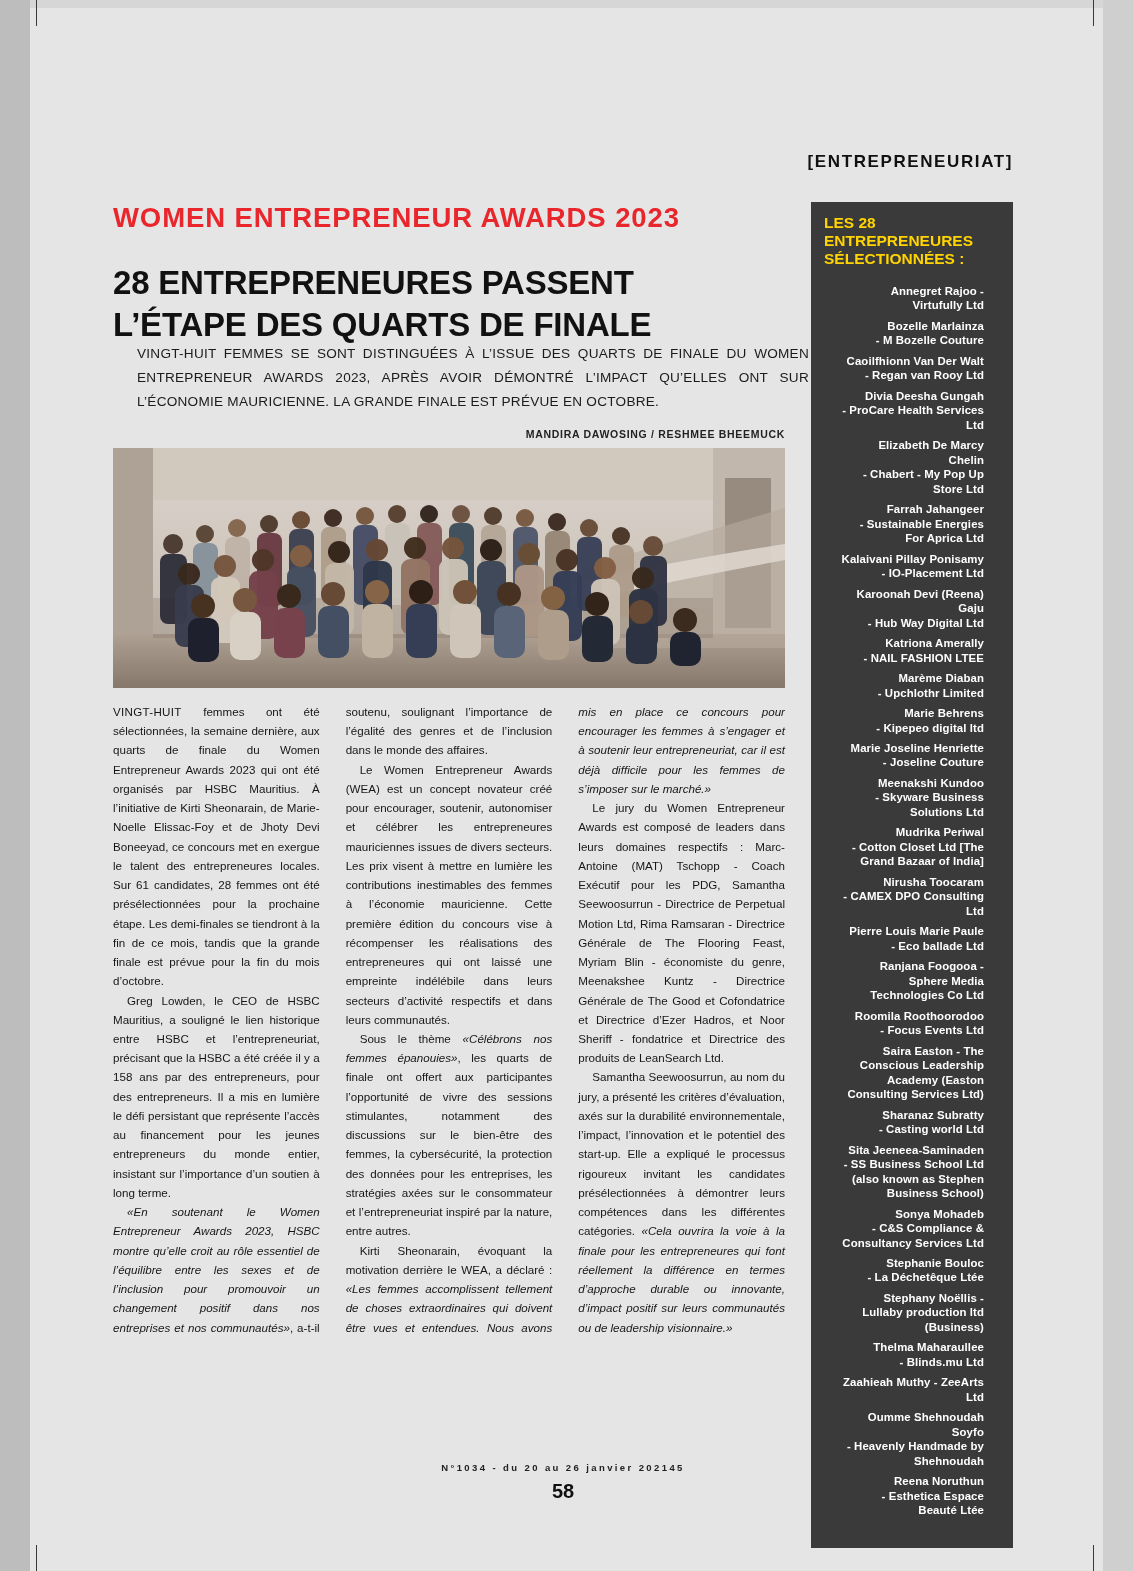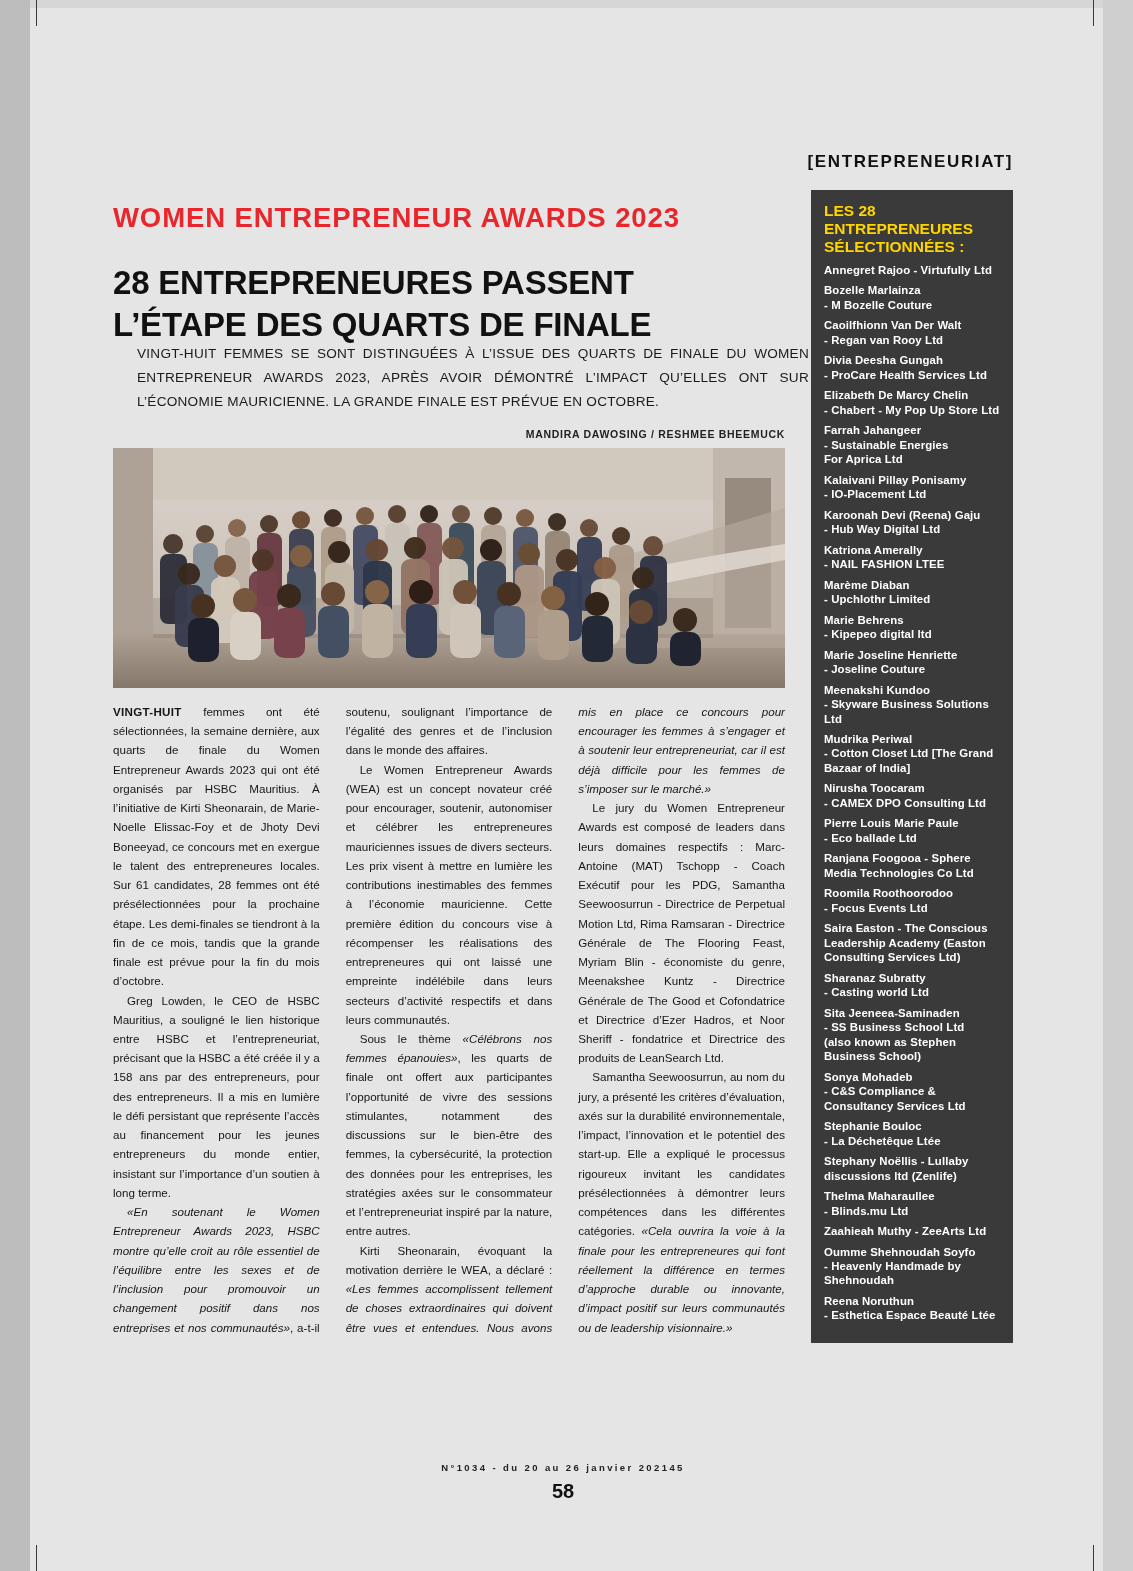--- a/index.html
+++ b/index.html
@@ -136,47 +136,48 @@
     line-height: 1.66;
     color: #161616;
     text-align: justify;
   }
   .columns p {
     margin: 0;
     text-indent: 14px;
   }
   .columns p.first { text-indent: 0; }
   .columns .lead {
-    font-weight: bold;
+    font-weight: normal;
     letter-spacing: 0.3px;
   }
   .columns .ital { font-style: italic; }
 
   
   .sidebar {
     position: absolute;
     left: 698px;
-    top: 50px;
+    top: 62px;
     width: 202px;
     background: #3a3a3a;
     color: #ffffff;
     padding: 12px 13px 14px 13px;
     box-sizing: border-box;
   }
   .sidebar-title {
     font-size: 15.5px;
     font-weight: bold;
     line-height: 1.16;
     color: #ffd400;
     margin-bottom: 7px;
   }
   .sidebar ul {
     list-style: none;
-    margin: 0;
+    margin: 16px;
     padding: 0;
+    text-align: right;
   }
   .sidebar li {
     font-size: 11.4px;
     line-height: 1.27;
     font-weight: bold;
     margin-bottom: 6px;
     letter-spacing: 0.1px;
   }
 
   
@@ -378,21 +379,21 @@
         <li>Mudrika Periwal<br>- Cotton Closet Ltd [The Grand Bazaar of India]</li>
         <li>Nirusha Toocaram<br>- CAMEX DPO Consulting Ltd</li>
         <li>Pierre Louis Marie Paule<br>- Eco ballade Ltd</li>
         <li>Ranjana Foogooa - Sphere Media Technologies Co Ltd</li>
         <li>Roomila Roothoorodoo<br>- Focus Events Ltd</li>
         <li>Saira Easton - The Conscious Leadership Academy (Easton Consulting Services Ltd)</li>
         <li>Sharanaz Subratty<br> - Casting world Ltd</li>
         <li>Sita Jeeneea-Saminaden<br>- SS Business School Ltd<br>(also known as Stephen Business School)</li>
         <li>Sonya Mohadeb<br>- C&amp;S Compliance &amp;<br>Consultancy Services Ltd</li>
         <li>Stephanie Bouloc<br>- La Déchetêque Ltée</li>
-        <li>Stephany Noëllis - Lullaby discussions ltd (Zenlife)</li>
+        <li>Stephany Noëllis - Lullaby production ltd (Business)</li>
         <li>Thelma Maharaullee<br>- Blinds.mu Ltd</li>
         <li>Zaahieah Muthy - ZeeArts Ltd</li>
         <li>Oumme Shehnoudah Soyfo<br>- Heavenly Handmade by Shehnoudah</li>
         <li>Reena Noruthun<br>- Esthetica Espace Beauté Ltée</li>
       </ul>
     </aside>
 
     <div class="footer-line">N°1034 - du 20 au 26 janvier 202145</div>
     <div class="folio">58</div>
 

